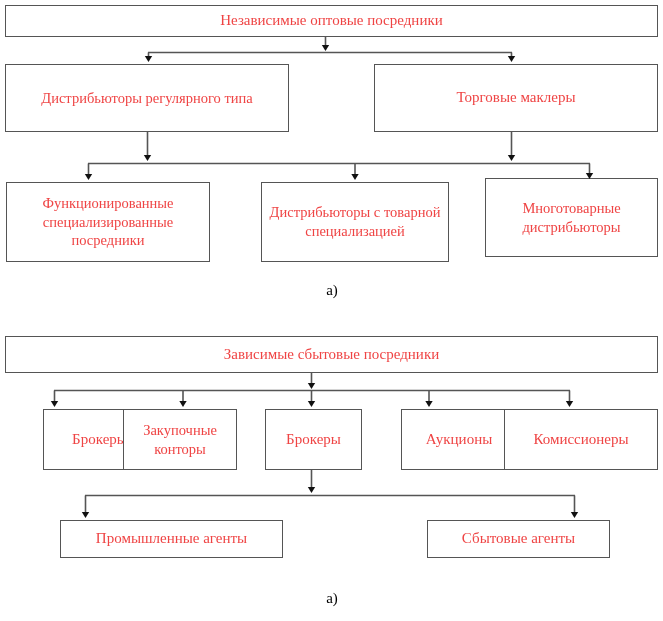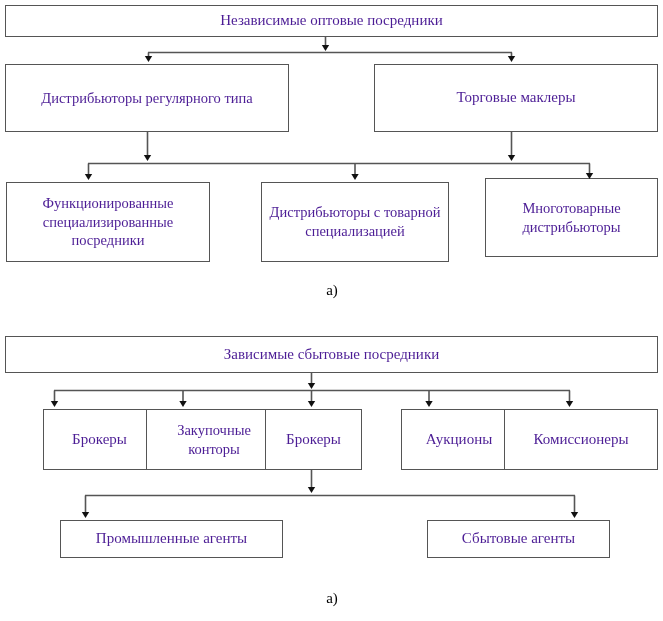--- a/index.html
+++ b/index.html
@@ -24,21 +24,21 @@
   .node {
     position: absolute;
     box-sizing: border-box;
     border: 1.5px solid #555555;
     background: #ffffff;
     display: flex;
     align-items: center;
     justify-content: center;
     text-align: center;
     line-height: 1.28;
-    color: #4c1d95;
+    color: #ef4444;
     padding: 2px 4px;
   }
   .node span {
     display: block;
     width: 100%;
   }
   .fs15 { font-size: 15px; }
   .fs14 { font-size: 14.5px; }
 
   .caption {
@@ -88,21 +88,21 @@
   <div class="caption" style="left:310px; top:282px; width:44px;">а)</div>
 
   <div class="node fs15" style="left:5px; top:336px; width:653px; height:37px;">
     <span>Зависимые сбытовые посредники</span>
   </div>
 
   <div class="node fs15" style="left:3px; top:409px; width:113px; height:61px;margin-left:40px;">
     <span>Брокеры</span>
   </div>
 
-  <div class="node fs14" style="left:146px; top:409px; width:136px; height:61px;">
+  <div class="node fs14" style="left:123px; top:409px; width:114px; height:61px;">
     <span>Закупочные конторы</span>
   </div>
 
   <div class="node fs15" style="left:265px; top:409px; width:97px; height:61px;">
     <span>Брокеры</span>
   </div>
 
   <div class="node fs15" style="left:376px; top:409px; width:116px; height:61px;margin-left:25px;">
     <span>Аукционы</span>
   </div>

